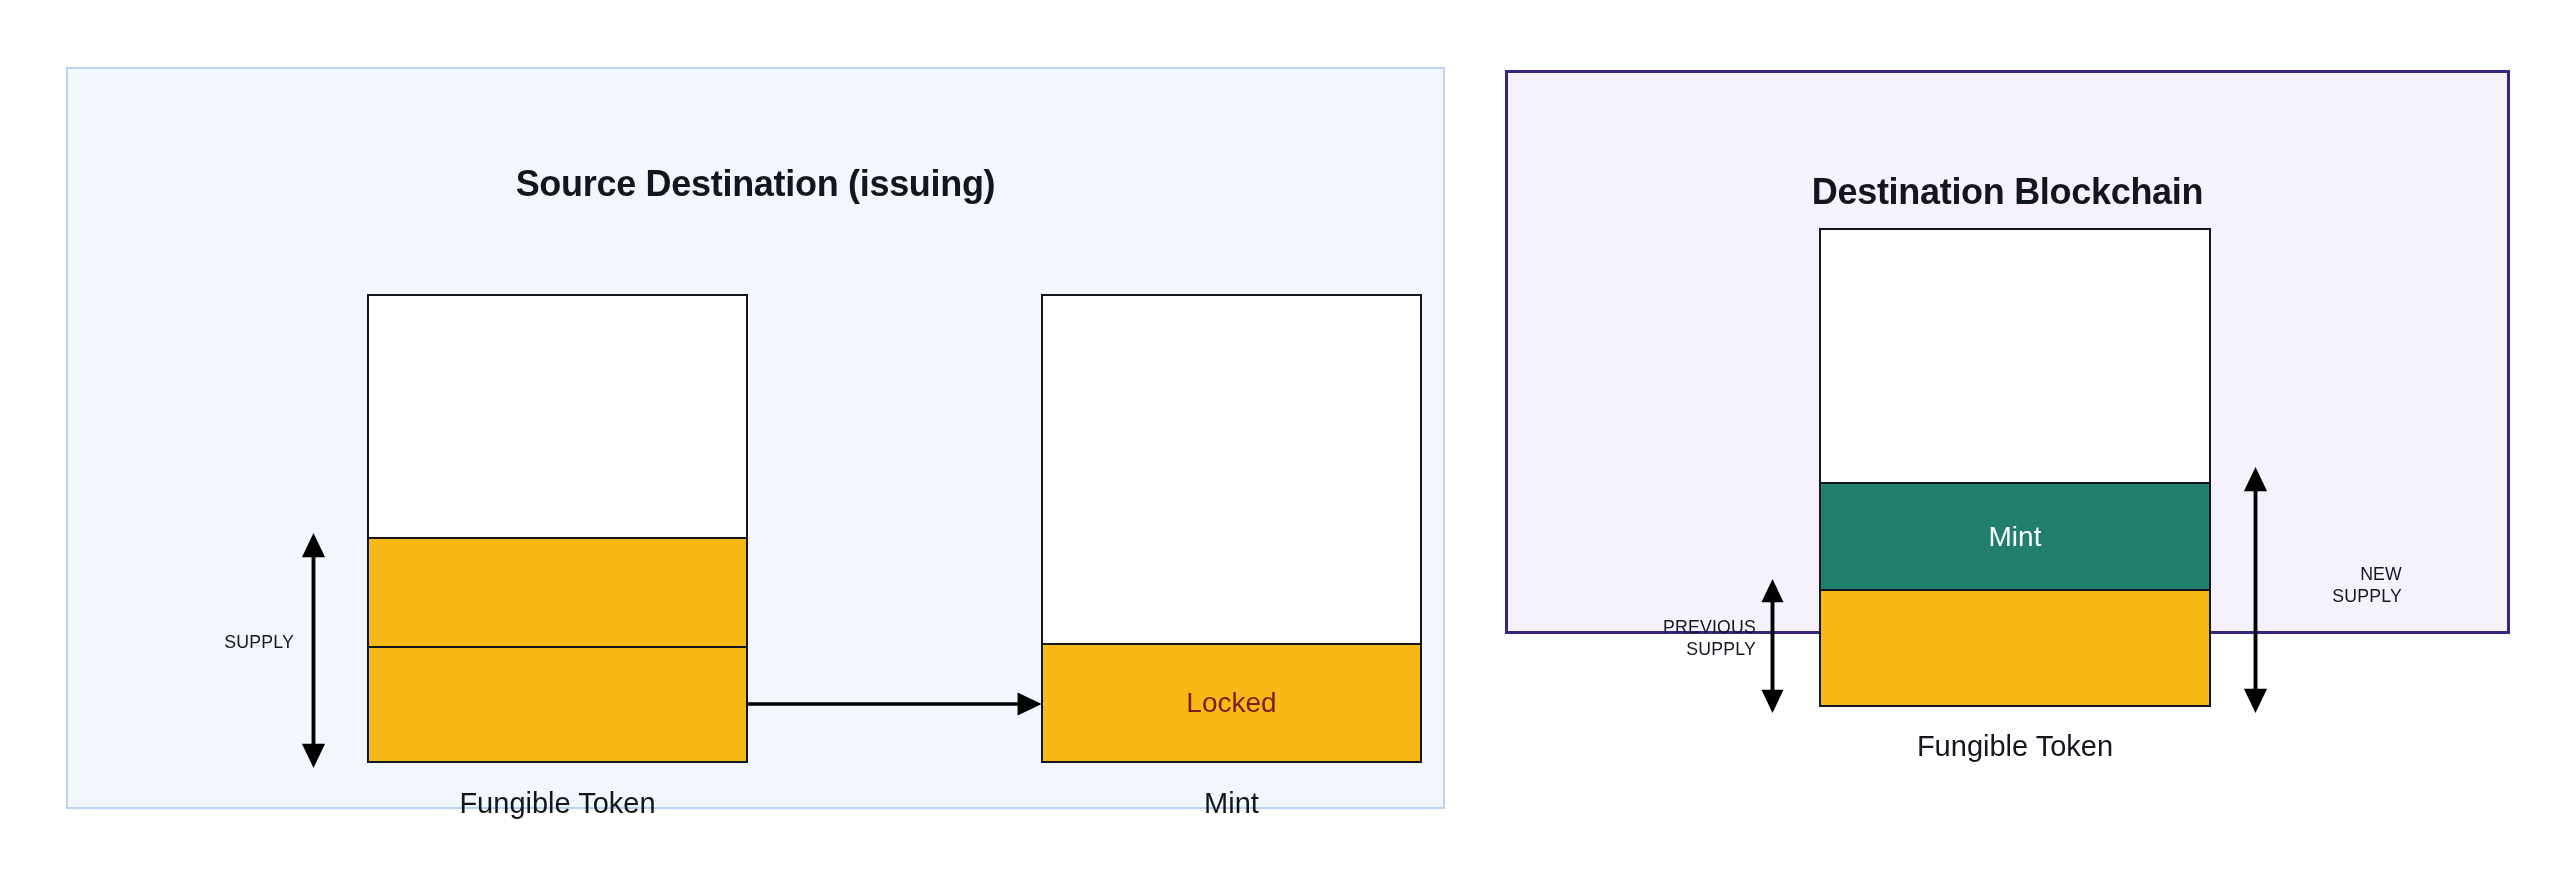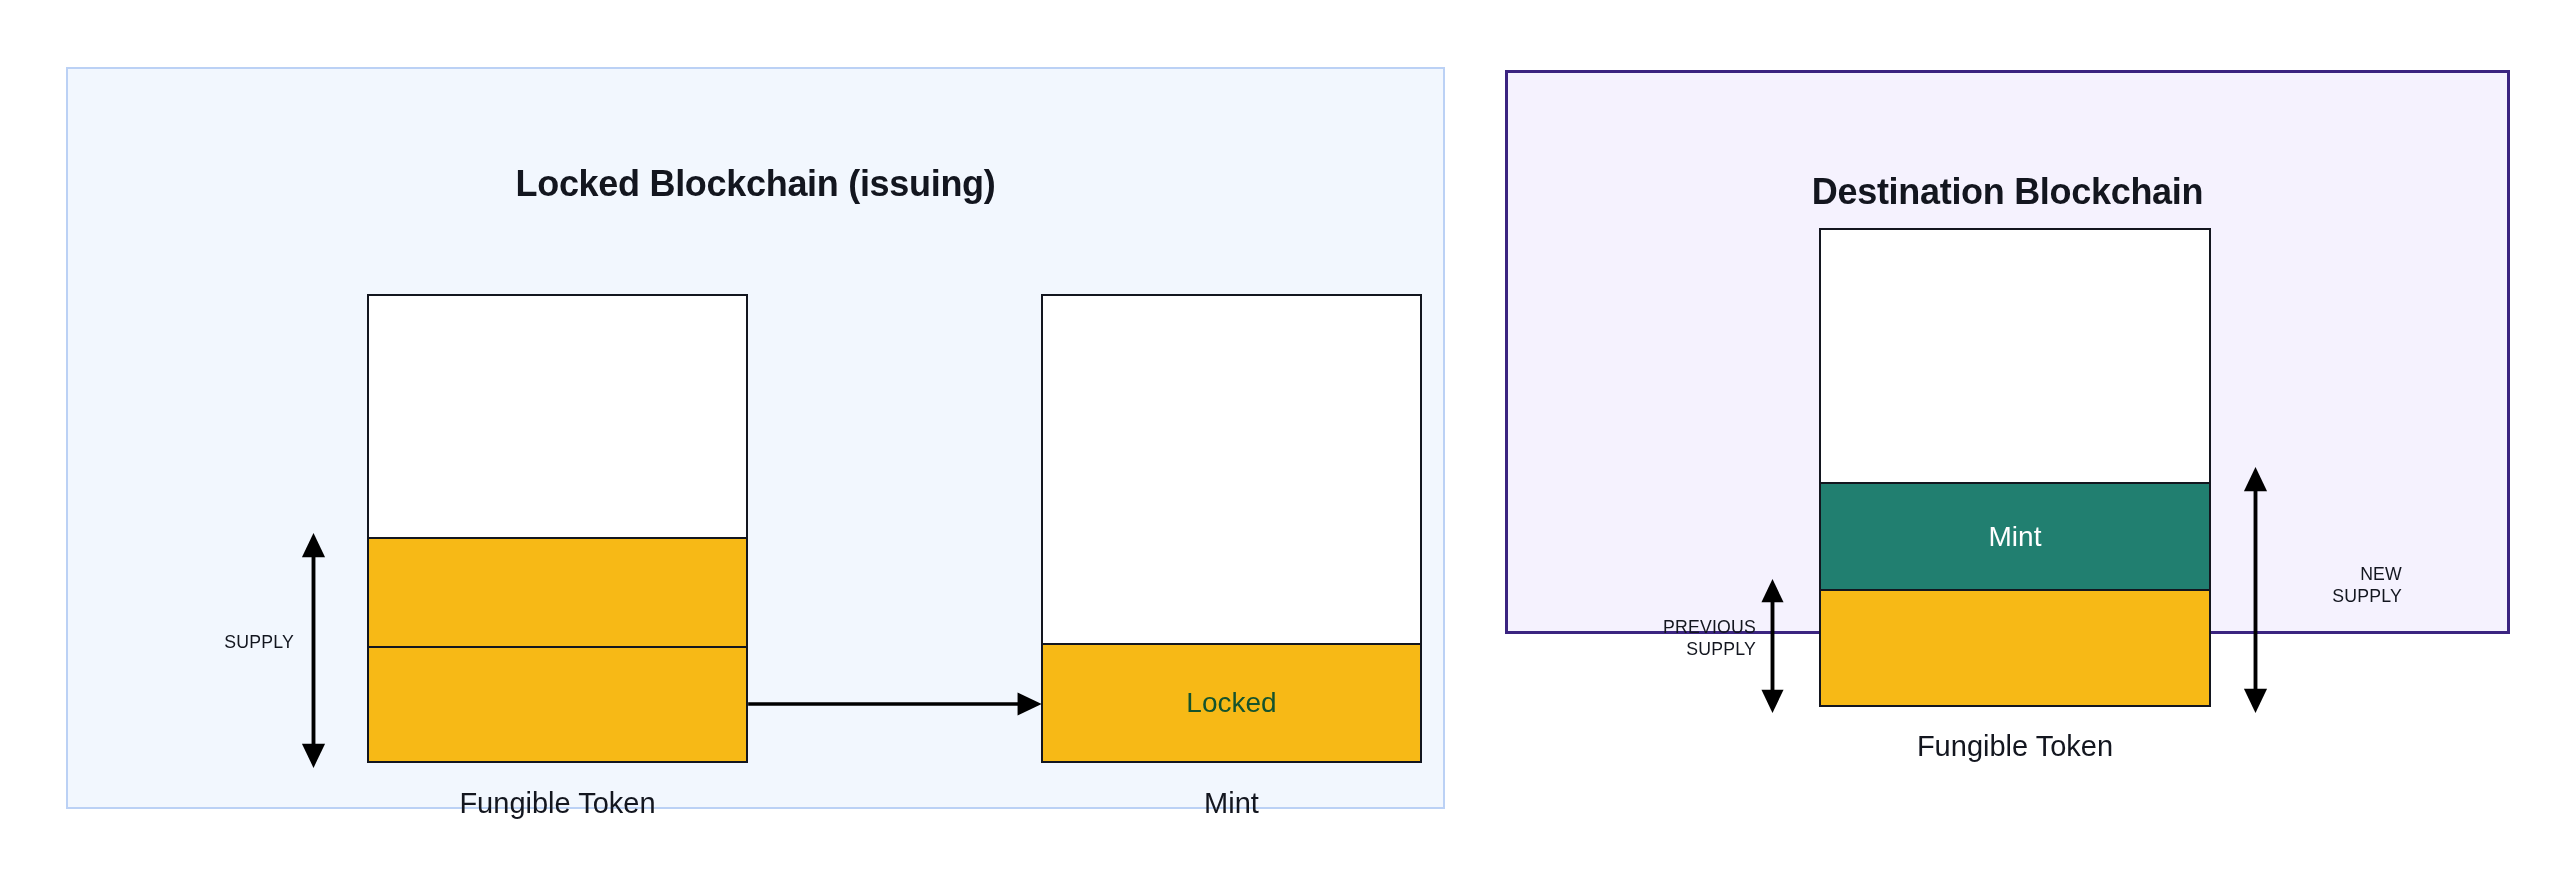--- a/index.html
+++ b/index.html
@@ -53,21 +53,21 @@
     justify-content: center;
     position: relative;
   }
   .seg-yellow { background: #f7b916; }
   .seg-teal   { background: #217f70; }
   .seg-white  { background: #ffffff; }
   .seg-divider-top { border-top: 2.8px solid #13161f; }
   .seg-label {
     font-size: 28px;
     font-weight: 500;
-    color: #14532d;
+    color: #7f1d1d;
     line-height: 1;
   }
   .seg-label-light { color: #ffffff; }
 
   .box-caption {
     position: absolute;
     text-align: center;
     font-size: 29px;
     color: #13161f;
     white-space: nowrap;
@@ -108,21 +108,21 @@
 
   #lock-flow-arrow { left: 679px; top: 612px; width: 298px; height: 46px; }
 </style>
 </head>
 <body>
 
 <div id="canvas">
 
   <div class="panel" id="source-panel">
 
-    <div class="panel-title" id="source-title">Locked Blockchain (issuing)</div>
+    <div class="panel-title" id="source-title">Source Destination (issuing)</div>
 
     <div class="bar-box" id="ft-box">
       <div class="seg seg-white" style="height:51.8%;"></div>
       <div class="seg seg-yellow seg-divider-top" style="height:23.5%;"></div>
       <div class="seg seg-yellow seg-divider-top" style="height:24.7%;"></div>
     </div>
     <div class="box-caption" id="ft-caption">Fungible Token</div>
 
     <div class="bar-box" id="pool-box">
       <div class="seg seg-white" style="height:74.7%;"></div>

